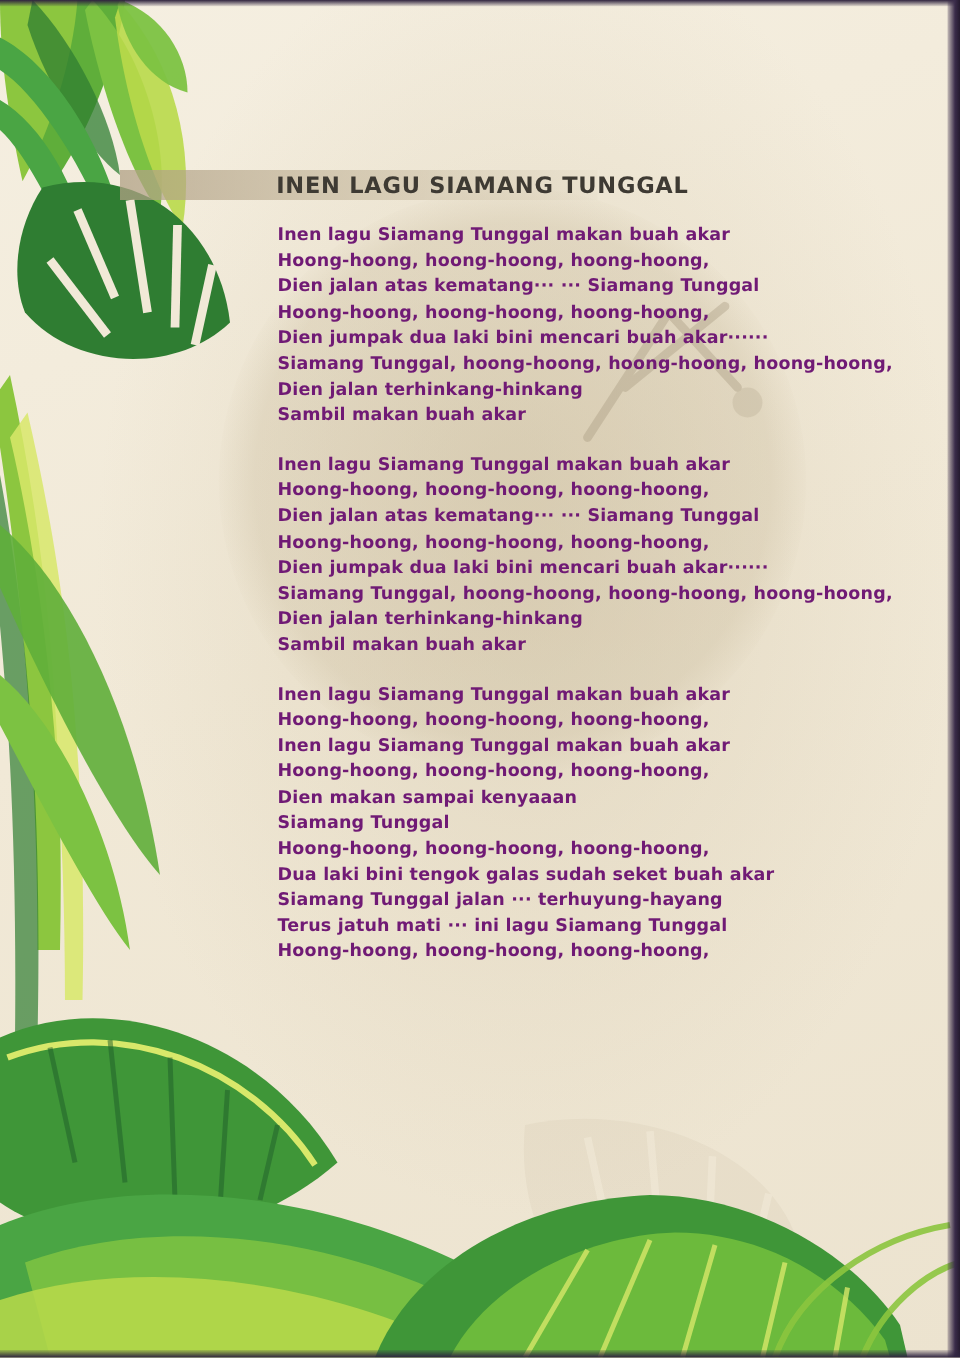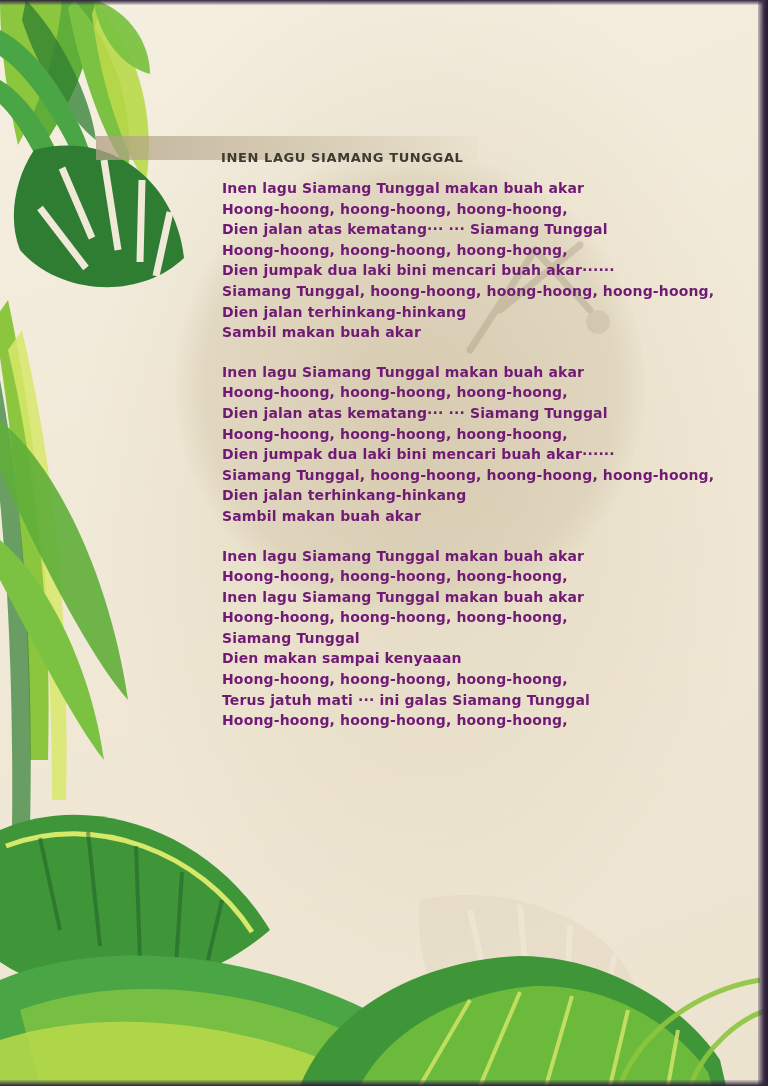--- a/index.html
+++ b/index.html
@@ -110,25 +110,24 @@
     width: 382px;
     height: 24px;
     background: linear-gradient(90deg, rgba(176,160,132,0.75) 0%, rgba(196,182,155,0.55) 55%, rgba(214,203,180,0.12) 100%);
   }
   .title-text {
     position: absolute;
     left: 125px;
     top: 2px;
     font-family: "DejaVu Sans", sans-serif;
     font-weight: bold;
-    font-size: 13px;
+    font-size: 18px;
     letter-spacing: .6px;
     color: #3e3a33;
     white-space: nowrap;
-    margin-top: 12px;
   }
 
   
   .lyrics {
     position: absolute;
     left: 222px;
     top: 178px;
     width: 480px;
   }
   .stanza {
@@ -275,24 +274,26 @@
       <div class="line">Siamang Tunggal, hoong-hoong, hoong-hoong, hoong-hoong,</div>
       <div class="line">Dien jalan terhinkang-hinkang</div>
       <div class="line">Sambil makan buah akar</div>
     </div>
 
     <div class="stanza">
       <div class="line">Inen lagu Siamang Tunggal makan buah akar</div>
       <div class="line">Hoong-hoong, hoong-hoong, hoong-hoong,</div>
       <div class="line">Inen lagu Siamang Tunggal makan buah akar</div>
       <div class="line">Hoong-hoong, hoong-hoong, hoong-hoong,</div>
+      <div class="line">Dien makan sampai kenyaaan</div>
       <div class="line">Siamang Tunggal</div>
-      <div class="line">Dien makan sampai kenyaaan</div>
-      <div class="line">Hoong-hoong, hoong-hoong, hoong-hoong,</div>
-      <div class="line">Terus jatuh mati ··· ini galas Siamang Tunggal</div>
+      <div class="line">Hoong-hoong, hoong-hoong, hoong-hoong,</div>
+      <div class="line">Dua laki bini tengok galas sudah seket buah akar</div>
+      <div class="line">Siamang Tunggal jalan ··· terhuyung-hayang</div>
+      <div class="line">Terus jatuh mati ··· ini lagu Siamang Tunggal</div>
       <div class="line">Hoong-hoong, hoong-hoong, hoong-hoong,</div>
     </div>
 
   </div>
 
   <div class="edge-top"></div>
   <div class="edge-right"></div>
   <div class="edge-bottom"></div>
 </div>
 

